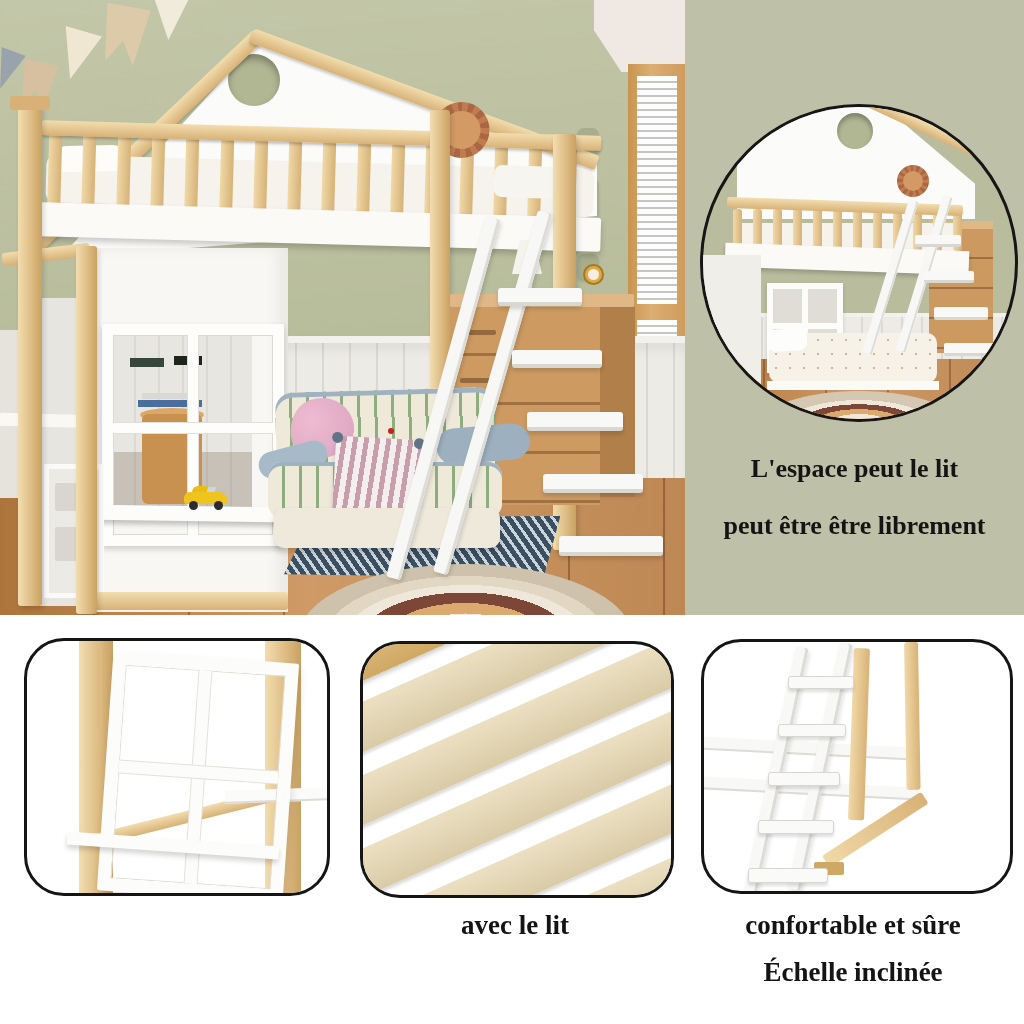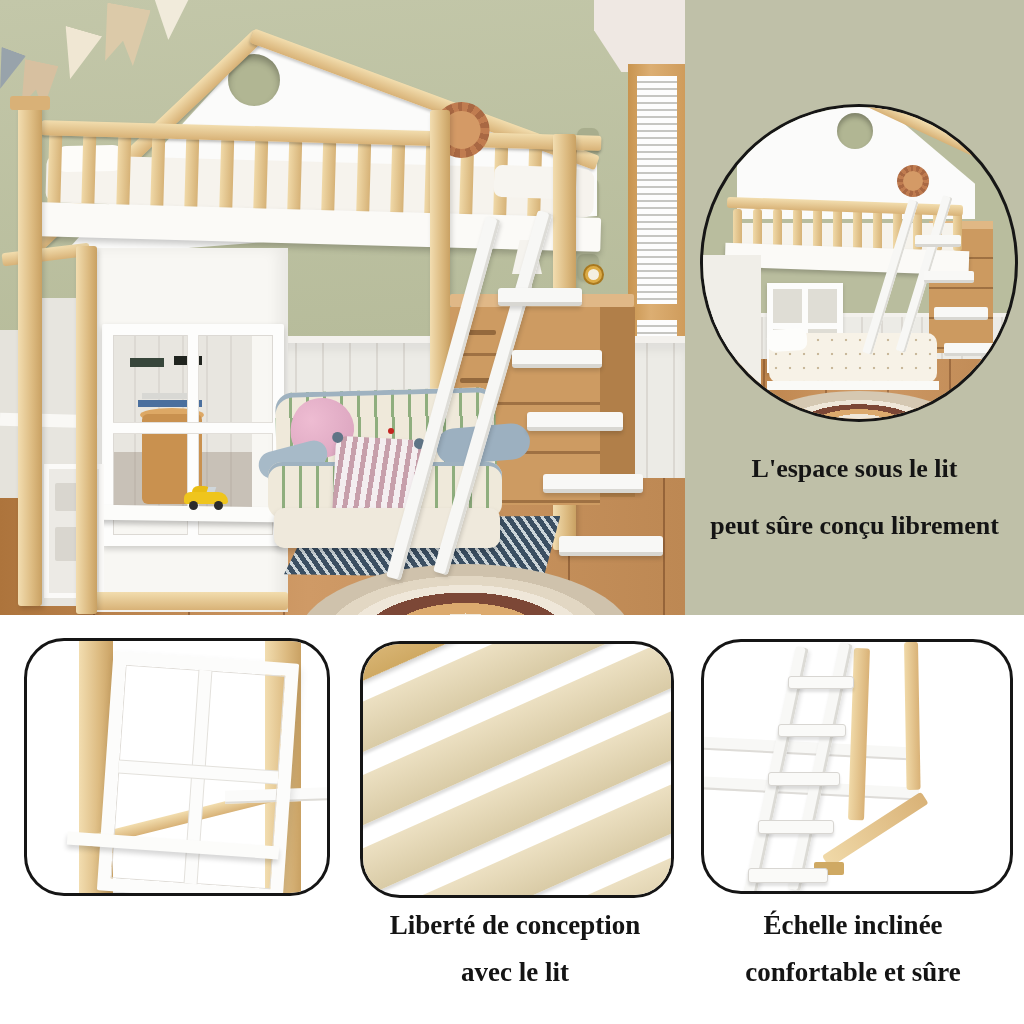--- a/index.html
+++ b/index.html
@@ -416,22 +416,22 @@
     <div id="ins-baserail" class="abs"></div>
     <div id="ins-ladl" class="irail"></div>
     <div id="ins-ladr" class="irail"></div>
     <div id="ir1" class="irung"></div>
     <div id="ir2" class="irung"></div>
     <div id="ir3" class="irung"></div>
     <div id="ir4" class="irung"></div>
     <div id="ins-rug" class="abs"></div>
   </div>
   <div id="panel-text" class="abs">
-    <div>L'espace sous le lit</div>
-    <div>peut sûre conçu librement</div>
+    <div>L'espace peut le lit</div>
+    <div>peut être être librement</div>
   </div>
 
   <div id="card1" class="card" style="border-color: rgb(21, 21, 21);">
     <div id="c1-postL" class="cpost"></div>
     <div id="c1-postR" class="cpost"></div>
     <div id="c1-rail" class="abs woodh"></div>
     <div id="c1-whitebar" class="abs"></div>
     <div id="c1-frame" class="abs">
       <div id="c1-mullv" class="abs"></div>
       <div id="c1-mullh" class="abs"></div>
@@ -465,21 +465,20 @@
     <div id="c3-railL" class="c3rail"></div>
     <div id="c3-railR" class="c3rail"></div>
     <div id="c3-r1" class="c3rung"></div>
     <div id="c3-r2" class="c3rung"></div>
     <div id="c3-r3" class="c3rung"></div>
     <div id="c3-r4" class="c3rung"></div>
     <div id="c3-r5" class="c3rung"></div>
   </div>
 
   <div id="cap2" class="caption">
-    <div>Liberté de conception</div>
     <div>avec le lit</div>
   </div>
   <div id="cap3" class="caption">
+    <div>confortable et sûre</div>
     <div>Échelle inclinée</div>
-    <div>confortable et sûre</div>
   </div>
 
 </div>
 
 </body></html>

